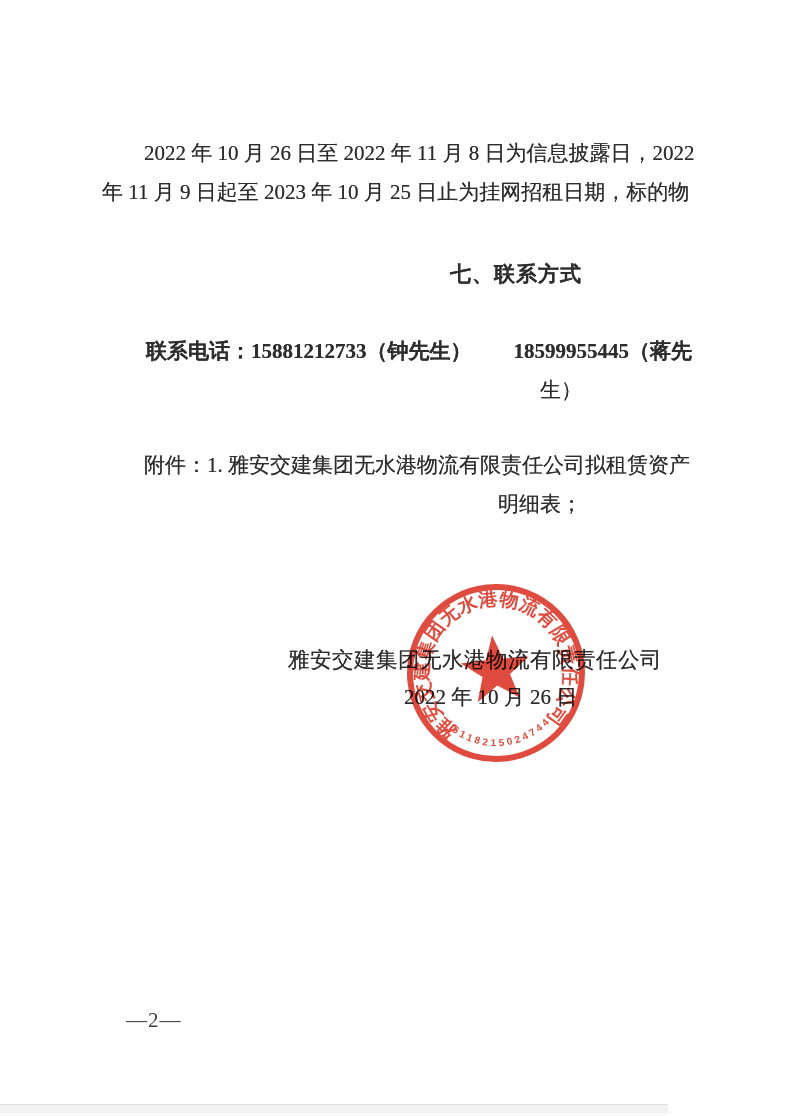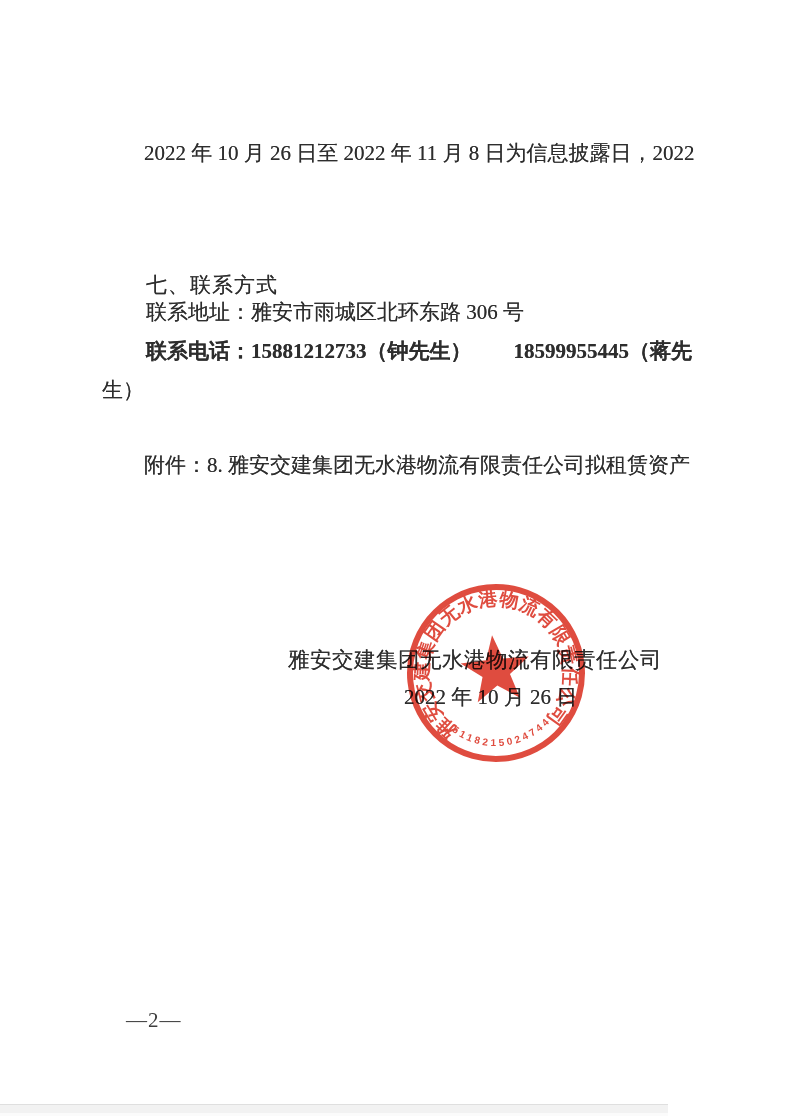--- a/index.html
+++ b/index.html
@@ -11,34 +11,35 @@
   body{
     width:800px;height:1116px;
     background:var(--page-bg);
     font-family:"Liberation Serif","DejaVu Serif",serif;
     overflow:hidden;
   }
   .page{
     position:relative;
     width:668px;height:1116px;
     background:var(--page-bg);
+    text-align:right;
   }
   .line{
     position:relative;
     height:39px;line-height:39px;
     font-size:21px;
     color:var(--text-color);
     white-space:nowrap;
     text-shadow:0 0 .6px rgba(45,45,45,.75);
   }
   .indent2{padding-left:42px;}
   .indent-contact{padding-left:44px;}
   .block{position:absolute;left:102px;right:86px;}
   .para1{top:134px;}
-  .contact-heading{top:265px;font-family:"Liberation Sans","DejaVu Sans",sans-serif;font-weight:normal;letter-spacing:1px;}
+  .contact-heading{top:254px;font-family:"Liberation Sans","DejaVu Sans",sans-serif;font-weight:bold;letter-spacing:1px;}
   .contact-address{top:293px;}
   .contact-phone1{top:332px;font-weight:bold;}
   .contact-phone2{top:371px;}
   .attach{top:446px;}
   .attach .l2{padding-left:98px;}
   .attach .l3{padding-left:80px;}
   .sig-company{
     position:absolute;left:288px;top:647px;
     font-size:21.5px;line-height:27px;color:var(--text-color);
     white-space:nowrap;letter-spacing:.5px;
@@ -84,29 +85,30 @@
     height:3px;background:#fbfbfb;
   }
 </style>
 </head>
 <body>
 
 <div class="page">
 
   <div class="block para1">
     <div class="line indent2">2022 年 10 月 26 日至 2022 年 11 月 8 日为信息披露日，2022</div>
+    <div class="line">年 11 月 9 日起至 2023 年 10 月 25 日止为挂网招租日期，标的物</div>
   </div>
 
   <div class="block line indent-contact contact-heading">七、联系方式</div>
-  <div class="block line indent-contact contact-address">联系地址：雅安市雨城区北环东路 306 号</div>
   <div class="block line indent-contact contact-phone1">联系电话：15881212733（钟先生）　　18599955445（蒋先</div>
   <div class="block line contact-phone2">生）</div>
 
   <div class="block attach">
-    <div class="line indent2"><span>附件：</span><span>8. 雅安交建集团无水港物流有限责任公司拟租赁资产</span></div>
+    <div class="line indent2"><span>附件：</span><span>1. 雅安交建集团无水港物流有限责任公司拟租赁资产</span></div>
+    <div class="line l2">明细表；</div>
   </div>
 
   <div class="sig-company">雅安交建集团无水港物流有限责任公司</div>
   <div class="sig-date">2022 年 10 月 26 日</div>
 
   <svg class="seal-svg" viewBox="0 0 200 200">
     <g transform="rotate(-6 100 100)">
       <circle class="seal-ring" cx="100" cy="100" r="86"></circle>
       <polygon class="seal-star" points="100,62 108.5,86.3 134.2,86.9 113.8,102.5 121.2,127.1 100,112.5 78.8,127.1 86.2,102.5 65.8,86.9 91.5,86.3"></polygon>
       <defs>

